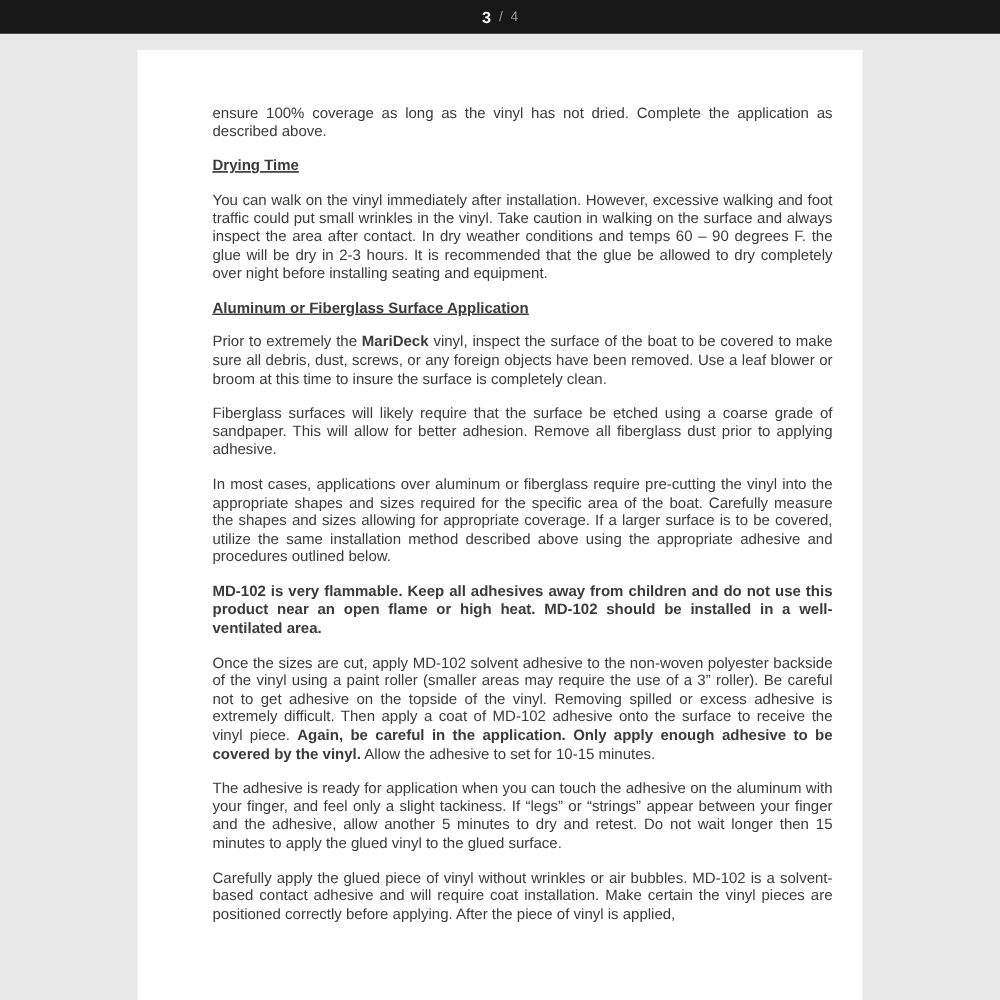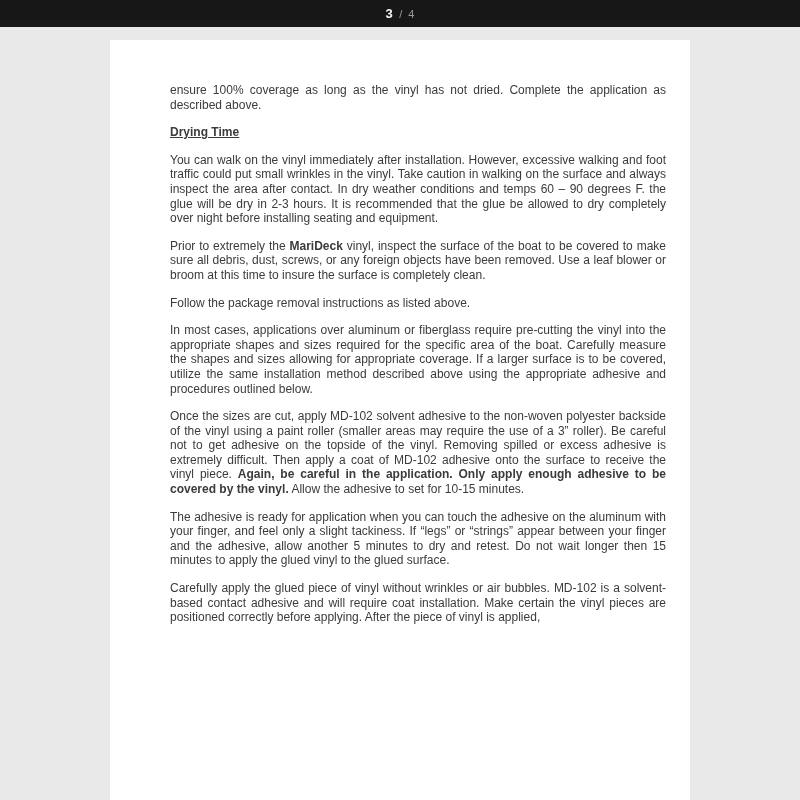--- a/index.html
+++ b/index.html
@@ -45,22 +45,24 @@
     <span class="page-current">3</span>
     <span class="page-sep">/</span>
     <span class="page-total">4</span>
   </div>
 
   <div class="doc-page">
     <div class="doc-content">
         <p class="para"><span>ensure 100% coverage as long as the vinyl has not dried. Complete the application as described above.</span></p>
         <p class="heading"><span class="seg-b seg-u">Drying Time</span></p>
         <p class="para"><span>You can walk on the vinyl immediately after installation. However, excessive walking and foot traffic could put small wrinkles in the vinyl. Take caution in walking on the surface and always inspect the area after contact. In dry weather conditions and temps 60 – 90 degrees F. the glue will be dry in 2-3 hours. It is recommended that the glue be allowed to dry completely over night before installing seating and equipment.</span></p>
+        <p class="heading"><span class="seg-b seg-u">Aluminum or Fiberglass Surface Application</span></p>
         <p class="para"><span>Prior to extremely the </span><span class="seg-b seg-i">MariDeck</span><span> vinyl, inspect the surface of the boat to be covered to make sure all debris, dust, screws, or any foreign objects have been removed. Use a leaf blower or broom at this time to insure the surface is completely clean.</span></p>
-        <p class="para"><span>Follow the package removal instructions as listed above.</span></p>
+        <p class="para"><span>Fiberglass surfaces will likely require that the surface be etched using a coarse grade of sandpaper. This will allow for better adhesion. Remove all fiberglass dust prior to applying adhesive.</span></p>
         <p class="para"><span>In most cases, applications over aluminum or fiberglass require pre-cutting the vinyl into the appropriate shapes and sizes required for the specific area of the boat. Carefully measure the shapes and sizes allowing for appropriate coverage. If a larger surface is to be covered, utilize the same installation method described above using the appropriate adhesive and procedures outlined below.</span></p>
+        <p class="para"><span class="seg-b">MD-102 is very flammable. Keep all adhesives away from children and do not use this product near an open flame or high heat. MD-102 should be installed in a well-ventilated area.</span></p>
         <p class="para"><span>Once the sizes are cut, apply </span><span class="seg-i">MD-102</span><span> solvent adhesive to the non-woven polyester backside of the vinyl using a paint roller (smaller areas may require the use of a 3” roller). Be careful not to get adhesive on the topside of the vinyl. Removing spilled or excess adhesive is extremely difficult. Then apply a coat of </span><span class="seg-i">MD-102</span><span> adhesive onto the surface to receive the vinyl piece. </span><span class="seg-b">Again, be careful in the application. Only apply enough adhesive to be covered by the vinyl.</span><span> Allow the adhesive to set for 10-15 minutes.</span></p>
         <p class="para"><span>The adhesive is ready for application when you can touch the adhesive on the aluminum with your finger, and feel only a slight tackiness. If “legs” or “strings” appear between your finger and the adhesive, allow another 5 minutes to dry and retest. Do not wait longer then 15 minutes to apply the glued vinyl to the glued surface.</span></p>
         <p class="para"><span>Carefully apply the glued piece of vinyl without wrinkles or air bubbles. </span><span class="seg-i">MD-102</span><span> is a solvent-based contact adhesive and will require coat installation. Make certain the vinyl pieces are positioned correctly before applying. After the piece of vinyl is applied,</span></p>
       </div>
   </div>
 
 </div>
 
 </body></html>

